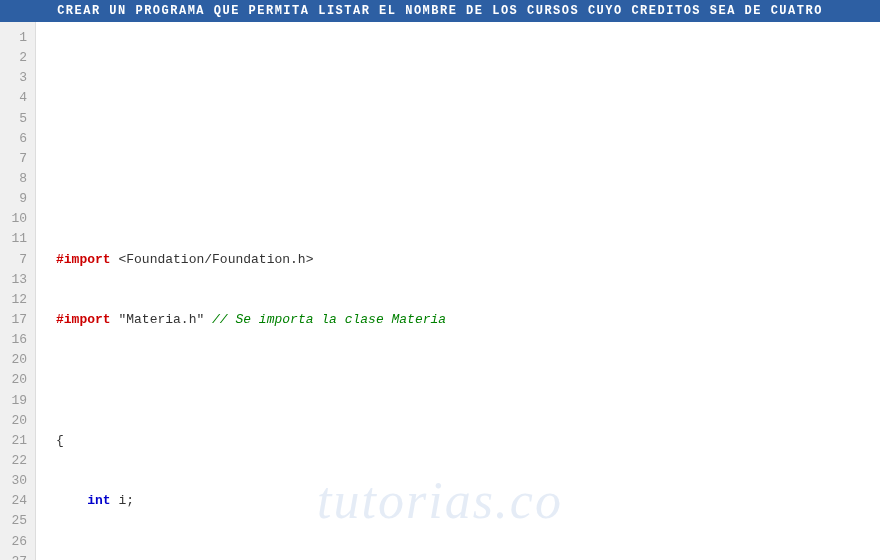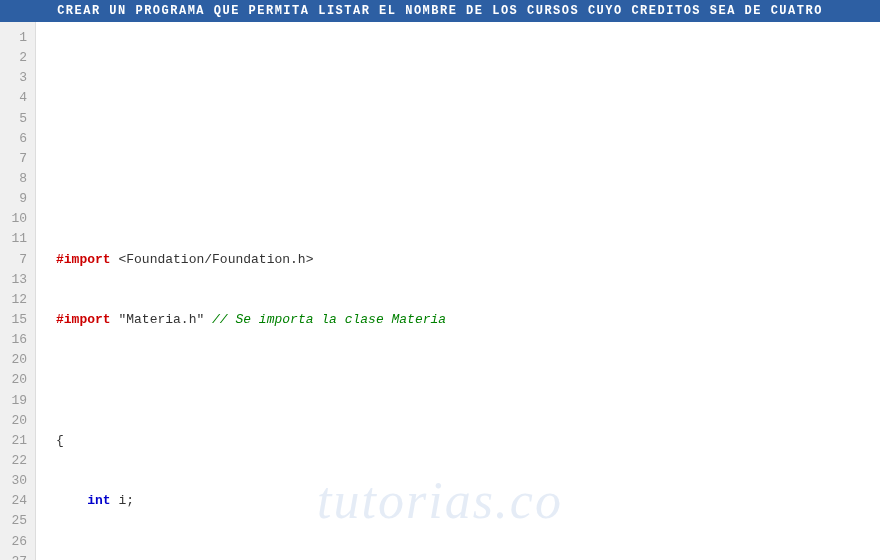--- a/index.html
+++ b/index.html
@@ -113,21 +113,21 @@
       <span>5</span>
       <span>6</span>
       <span>7</span>
       <span>8</span>
       <span>9</span>
       <span>10</span>
       <span>11</span>
       <span>7</span>
       <span>13</span>
       <span>12</span>
-      <span>15</span>
+      <span>17</span>
       <span>16</span>
       <span>20</span>
       <span>20</span>
       <span>19</span>
       <span>20</span>
       <span>21</span>
       <span>22</span>
       <span>30</span>
       <span>24</span>
       <span>25</span>

